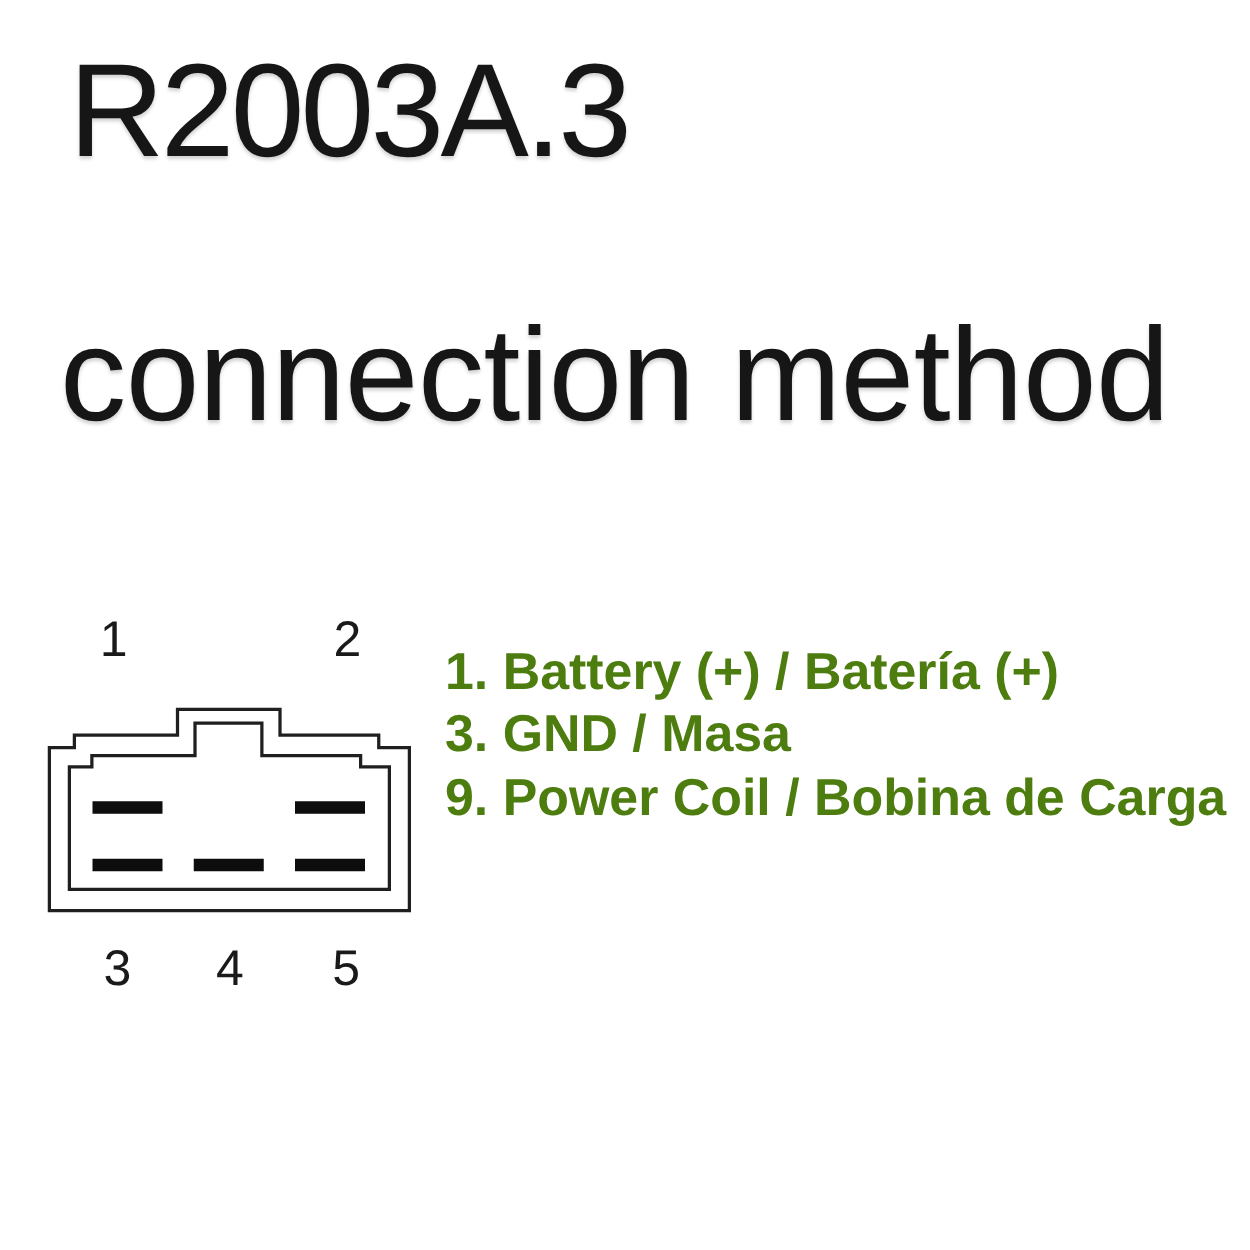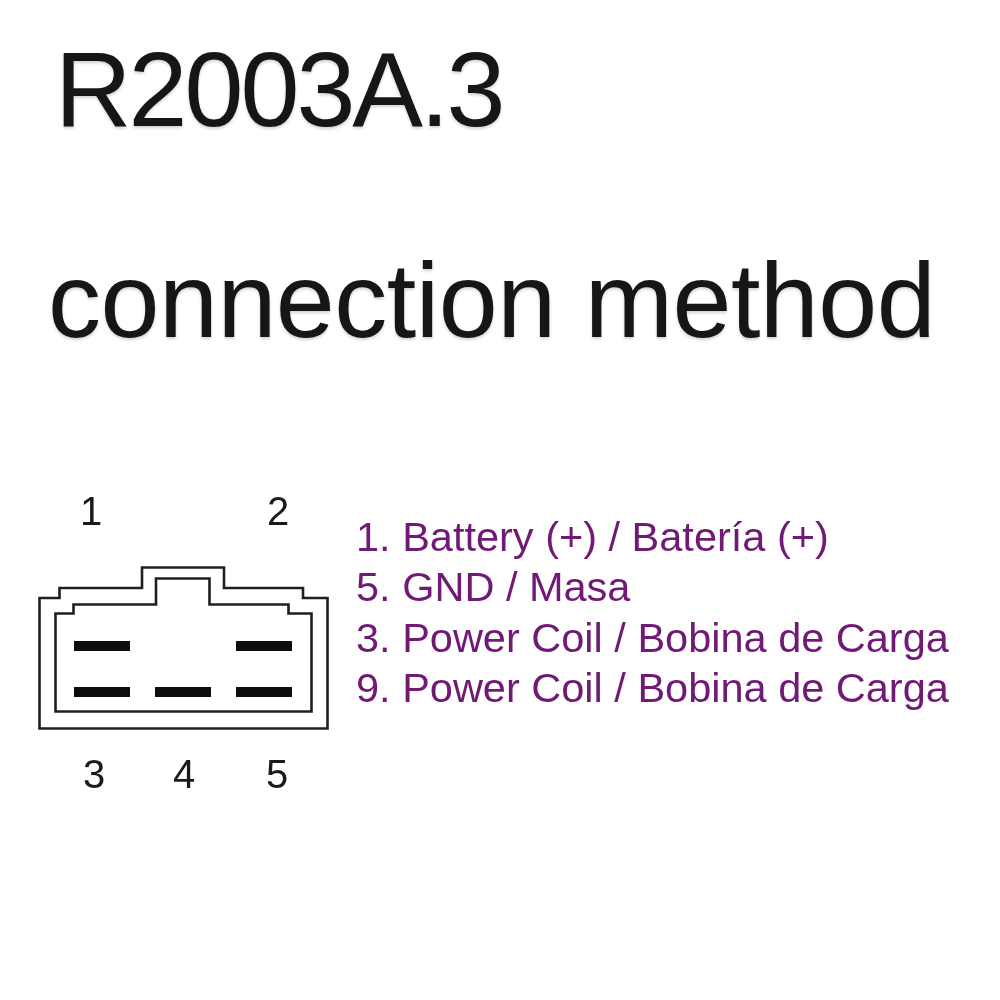--- a/index.html
+++ b/index.html
@@ -46,21 +46,22 @@
   .legend {
     position: absolute;
     left: 356px;
     top: 512px;
     list-style: none;
   }
   .legend-row {
     font-size: 41.5px;
     line-height: 50.3px;
     white-space: nowrap;
-    color: #701a75;
+    color: #4d7c0f;
+    font-weight: bold;
   }
 </style>
 </head>
 <body>
 
 <div class="page">
 
   <div class="title title-model">R2003A.3</div>
 
   <div class="title title-method">connection method</div>
@@ -81,18 +82,17 @@
 
     <text class="pin-num" x="91" y="525" text-anchor="middle" fill="#1a1a1a">1</text>
     <text class="pin-num" x="278" y="525" text-anchor="middle" fill="#1a1a1a">2</text>
     <text class="pin-num" x="94" y="788" text-anchor="middle" fill="#1a1a1a">3</text>
     <text class="pin-num" x="184" y="788" text-anchor="middle" fill="#1a1a1a">4</text>
     <text class="pin-num" x="277" y="788" text-anchor="middle" fill="#1a1a1a">5</text>
   </svg>
 
   <div class="legend">
     <div class="legend-row">1. Battery (+) / Batería (+)</div>
-    <div class="legend-row">5. GND / Masa</div>
-    <div class="legend-row">3. Power Coil / Bobina de Carga</div>
+    <div class="legend-row">3. GND / Masa</div>
     <div class="legend-row">9. Power Coil / Bobina de Carga</div>
   </div>
 
 </div>
 
 </body></html>

